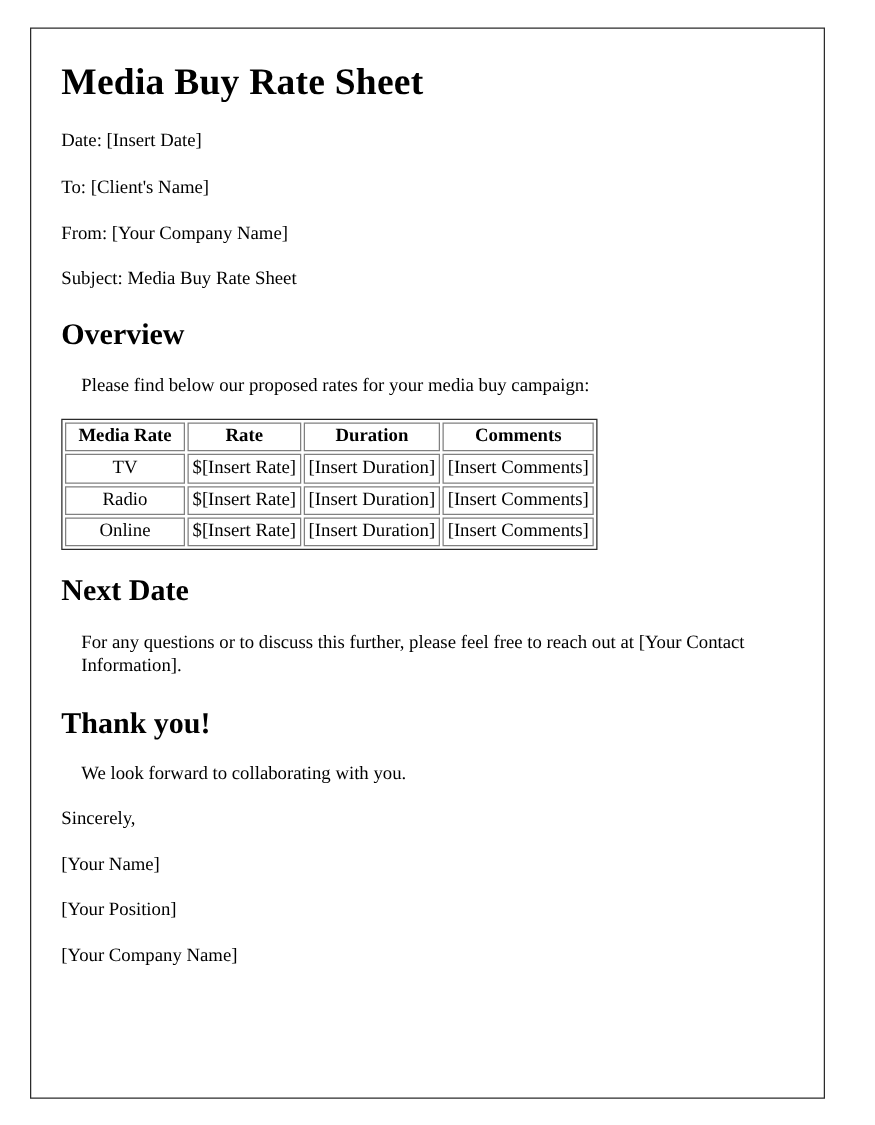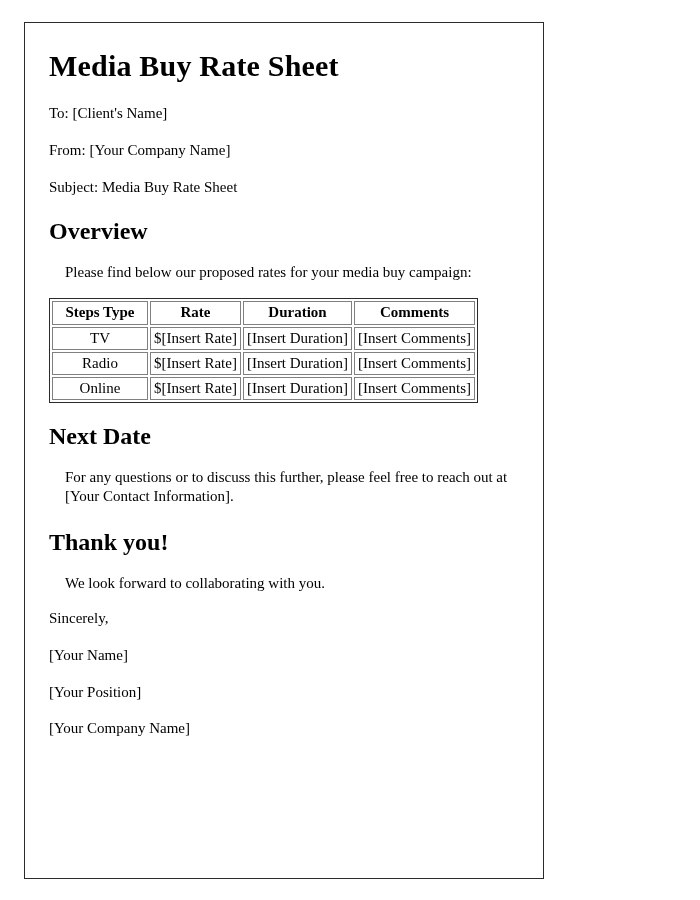--- a/index.html
+++ b/index.html
@@ -12,21 +12,21 @@
     height: 900px;
     font-family: "Liberation Serif", "DejaVu Serif", serif;
     color: #000000;
     overflow: hidden;
   }
 
   .page-frame {
     position: absolute;
     left: 24px;
     top: 22px;
-    width: 520px;
+    width: 636px;
     height: 857px;
     border: 1px solid #2b2b2b;
     box-sizing: border-box;
     background: #ffffff;
   }
 
   .page-body {
     padding: 26px 26px 0 24px;
     box-sizing: border-box;
   }
@@ -107,32 +107,33 @@
   }
 </style>
 </head>
 <body>
 
 <div class="page-frame">
   <div class="page-body">
 
     <h1 class="doc-title">Media Buy Rate Sheet</h1>
 
+    <p class="meta-line">Date: [Insert Date]</p>
     <p class="meta-line">To: [Client's Name]</p>
     <p class="meta-line">From: [Your Company Name]</p>
     <p class="meta-line">Subject: Media Buy Rate Sheet</p>
 
     <h2 class="section-heading">Overview</h2>
     <p class="body-text">Please find below our proposed rates for your media buy campaign:</p>
 
 
     <table class="rate-table">
       <thead>
         <tr>
-          <th>Steps Type</th>
+          <th>Media Rate</th>
           <th>Rate</th>
           <th>Duration</th>
           <th>Comments</th>
         </tr>
       </thead>
       <tbody>
         <tr>
           <td class="media-cell">TV</td>
           <td>$[Insert Rate]</td>
           <td>[Insert Duration]</td>

